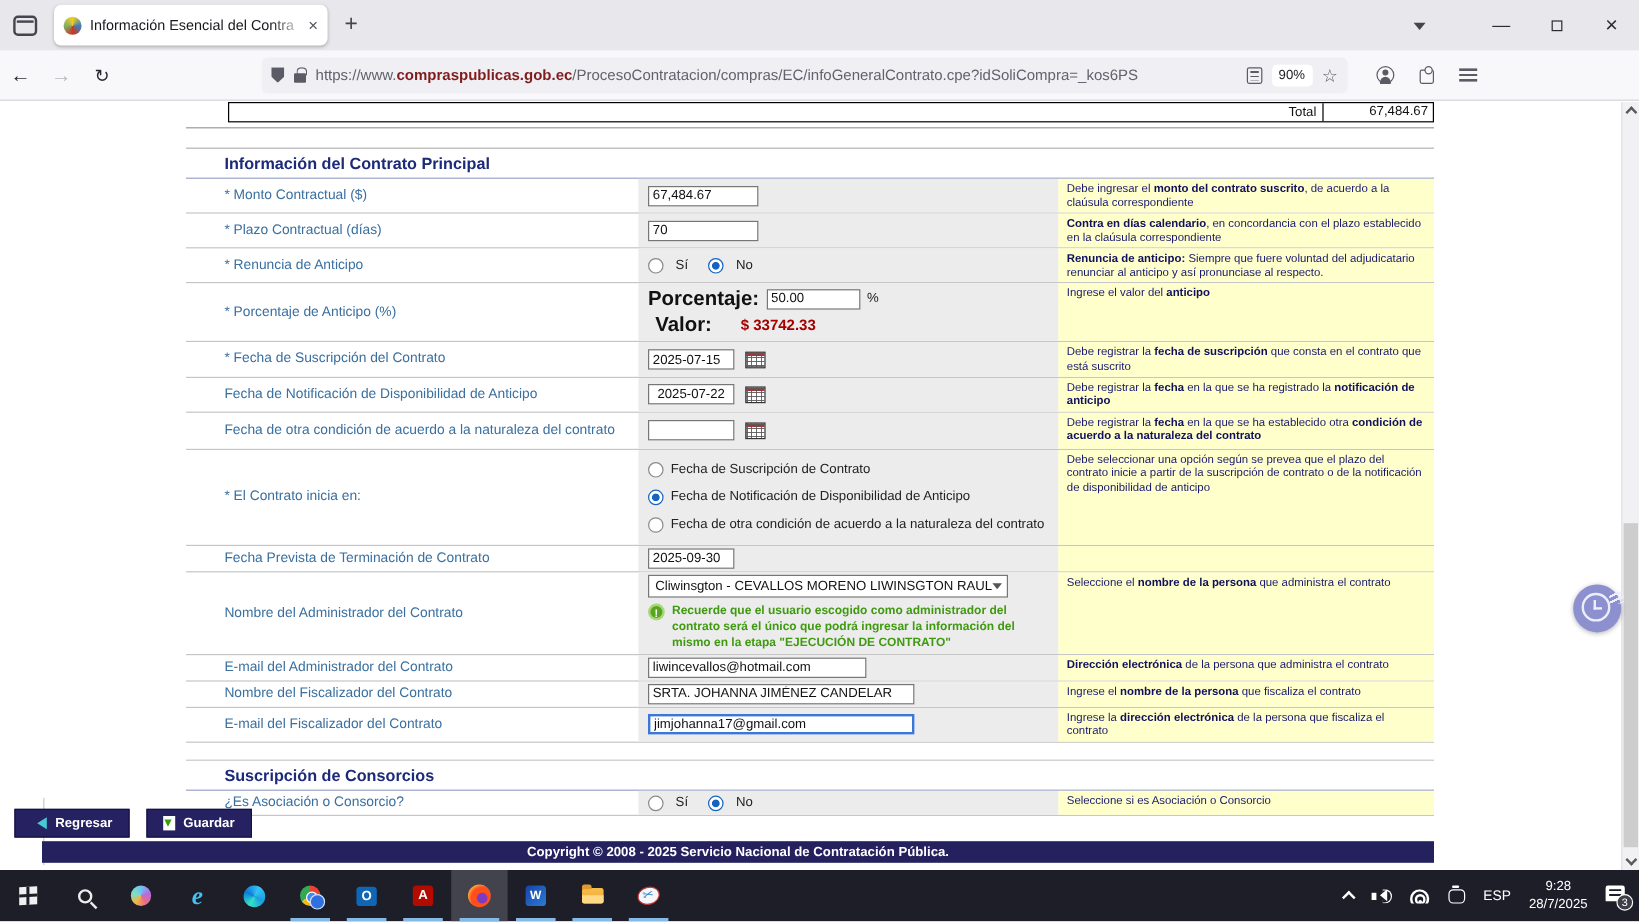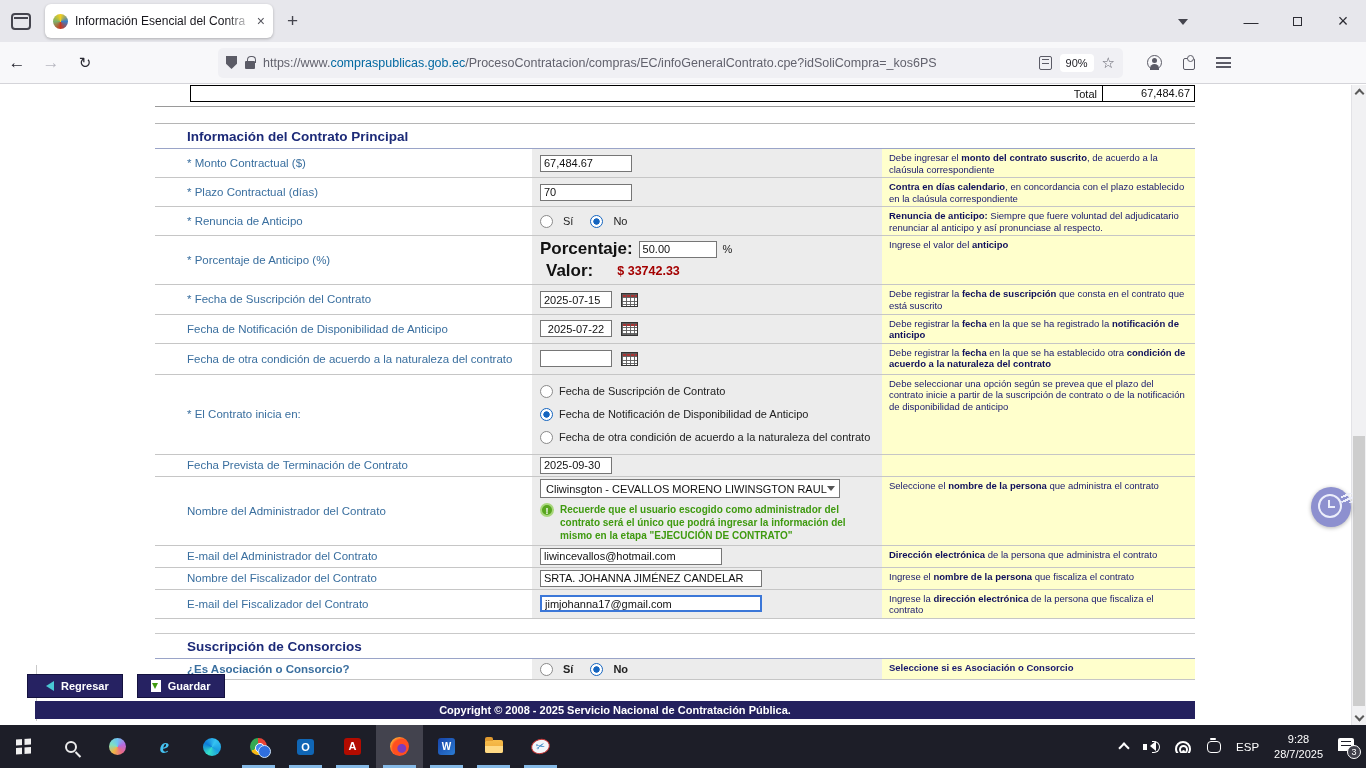--- a/index.html
+++ b/index.html
@@ -21,21 +21,21 @@
   .wc .restore{width:9px;height:9px;border:1.5px solid #2c2c33;position:relative;background:#e7e7ec}
   .wc .restore::before{content:'';position:absolute;top:-4px;left:2px;width:9px;height:9px;border:1.5px solid #2c2c33;z-index:-1}
   .navbar{height:42px;background:#f8f8fa;border-bottom:1px solid #d4d4d9;display:flex;align-items:center}
   .navbtn{width:34px;text-align:center;font-size:17px}
   .back{color:#2a2a33}.fwd{color:#b7b7c0}.reload{color:#2a2a33;font-size:15px}
   .urlbar{margin-left:116px;width:905px;height:30px;background:#f0f0f4;border-radius:5px;display:flex;align-items:center;padding:0 8px;gap:8px}
   .shield{width:11px;height:13px;background:#5b5b66;clip-path:polygon(0 0,100% 0,100% 60%,50% 100%,0 60%);flex:none}
   .lock{width:10px;height:8px;background:#5b5b66;border-radius:1px;position:relative;margin-top:4px;flex:none}
   .lock::before{content:'';position:absolute;top:-5px;left:1.5px;width:7px;height:6px;border:1.5px solid #5b5b66;border-bottom:none;border-radius:4px 4px 0 0}
   .urltext{flex:1;font-size:12.5px;color:#62626d;white-space:nowrap;overflow:hidden;-webkit-mask-image:linear-gradient(90deg,#000 93%,transparent);mask-image:linear-gradient(90deg,#000 93%,transparent)}
-  .urltext b{color:#0369a1;font-weight:normal}
+  .urltext b{color:#7f1d1d;font-weight:bold}
   .reader{width:13px;height:14px;border:1.5px solid #5b5b66;border-radius:2px;background:repeating-linear-gradient(#5b5b66 0 1.5px,transparent 1.5px 4px) 2px 2.5px/7px 8px no-repeat;flex:none}
   .zoompill{background:#fff;border-radius:4px;font-size:11px;color:#1c1b22;padding:3px 6px;flex:none}
   .star{font-size:15px;color:#5b5b66;flex:none}
   .navend{display:flex;align-items:center;gap:21px;margin-left:24px}
   .profile{width:15px;height:15px;border:1.5px solid #5b5b66;border-radius:50%;position:relative}
   .profile::before{content:'';position:absolute;left:4px;top:2px;width:5px;height:5px;border-radius:50%;background:#5b5b66}
   .profile::after{content:'';position:absolute;left:2px;top:8px;width:9px;height:6px;border-radius:5px 5px 0 0;background:#5b5b66}
   .puzzle{width:12px;height:12px;border:1.5px solid #5b5b66;border-radius:2px;position:relative;margin-top:3px}
   .puzzle::before{content:'';position:absolute;top:-4px;left:2.5px;width:5px;height:5px;border-radius:50%;background:#f8f8fa;border:1.5px solid #5b5b66}
   .menu{width:15px;height:11px;background:repeating-linear-gradient(#5b5b66 0 2px,transparent 2px 4.5px)}
@@ -67,21 +67,21 @@
   .redval{color:#a40000;font-weight:bold;font-size:12.5px}
   .cal{display:inline-block;width:17px;height:14px;margin-left:4px;border:1px solid #333;background:
      repeating-linear-gradient(90deg,rgba(90,90,90,.9) 0 1px,transparent 1px 4px),
      repeating-linear-gradient(180deg,rgba(90,90,90,.9) 0 1px,transparent 1px 3.5px),
      linear-gradient(#a33 0 3px,transparent 3px),#fff}
   .selbox{width:300px;height:19px;border:1px solid #767676;background:#fff;display:flex;align-items:center;justify-content:space-between;padding:0 5px;font-size:11px;color:#111;white-space:nowrap;overflow:hidden}
   .caret{border:4px solid transparent;border-top:5px solid #555;margin-top:4px;flex:none}
   .note{display:flex;gap:6px;margin-top:5px;align-items:flex-start}
   .gicon{min-width:14px;height:14px;border-radius:50%;background:#58a61f;border:2px solid #a8d77c;color:#fff;font-size:9px;font-weight:bold;text-align:center;line-height:13px}
   .ntext{color:#3f9a10;font-weight:bold;font-size:10px;line-height:1.3}
-  .actions{position:absolute;left:27px;top:589px;display:flex;gap:14px}
+  .actions{position:absolute;left:12px;top:589px;display:flex;gap:14px}
   .btn{display:inline-flex;align-items:center;gap:7px;background:#262262;color:#fff;font-weight:bold;font-size:11px;padding:5px 13px;border:1px solid #14123f;font-family:"Liberation Sans",sans-serif}
   .ic-back{width:0;height:0;border:5px solid transparent;border-right:8px solid #49c7d4}
   .ic-save{width:10px;height:12px;background:#fff;position:relative}
   .ic-save::after{content:'';position:absolute;left:1.5px;top:3px;border:3.5px solid transparent;border-top:6px solid #3f9a10}
   .footerbar{position:absolute;left:35px;top:616px;width:1160px;height:18px;background:#24215e;color:#fff;font-weight:bold;font-size:11px;text-align:center;line-height:18px}
   .leftline{position:absolute;left:36px;top:580px;height:56px;border-left:1px solid #c9c9c9}
   
   .sb{position:absolute;right:0;top:0;bottom:0;width:15px;background:#f1f1f3;border-left:1px solid #e2e2e6}
   .sb .arr{position:absolute;left:3.5px;width:7px;height:7px;border-left:2px solid #5a5a5a;border-top:2px solid #5a5a5a}
   .sb .arr.up{top:5px;transform:rotate(45deg)}
@@ -317,21 +317,21 @@
           <div class="frow" style="min-height: 23px;">
             <div class="flabel">E-mail del Fiscalizador del Contrato</div>
             <div class="fctrl">
               <input class="ti focus" value="jimjohanna17@gmail.com" style="width: 222px;">
             </div>
             <div class="fhelp"><span>Ingrese la </span><b>dirección electrónica</b><span> de la persona que fiscaliza el contrato</span></div>
           </div>
         </div>
       <div class="sectitle sec2">Suscripción de Consorcios</div>
       <div id="rows2">
-          <div class="frow" style="min-height: 21px; font-weight: bold;">
+          <div class="frow" style="min-height: 21px;">
             <div class="flabel">¿Es Asociación o Consorcio?</div>
             <div class="fctrl">
               <div class="ctrl-line">
                 <span class="rb"></span>
                 <span class="rlab">Sí</span>
                 <span class="rb on"></span>
                 <span class="rlab">No</span>
               </div>
             </div>
             <div class="fhelp"><span>Seleccione si es Asociación o Consorcio</span></div>

